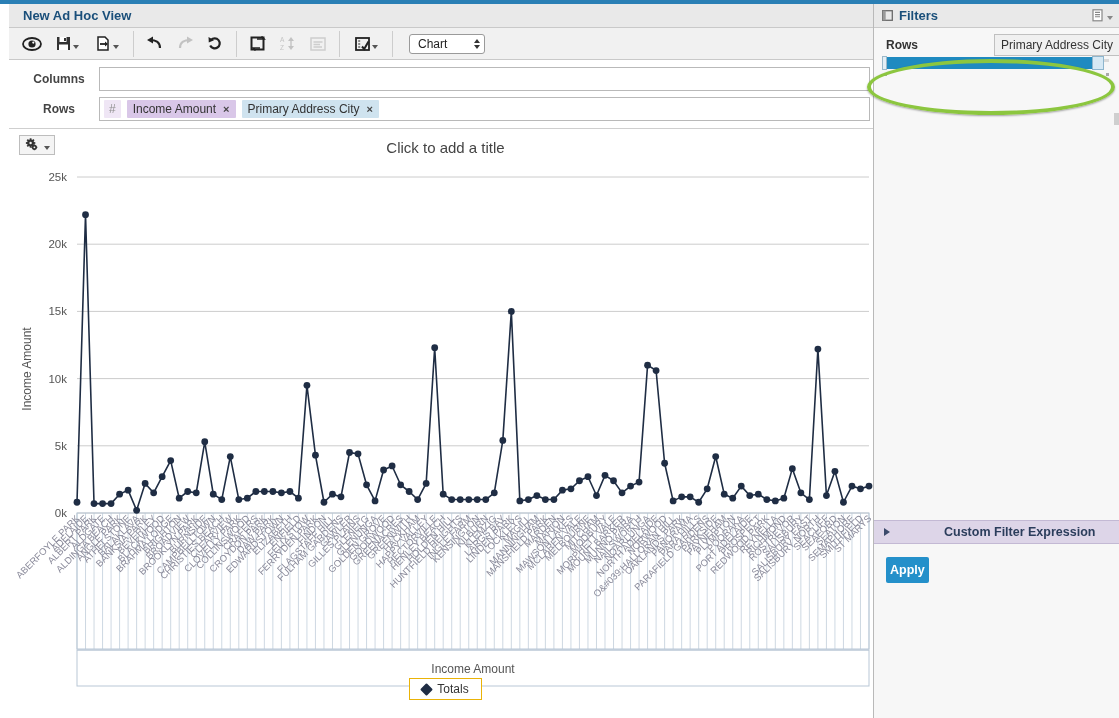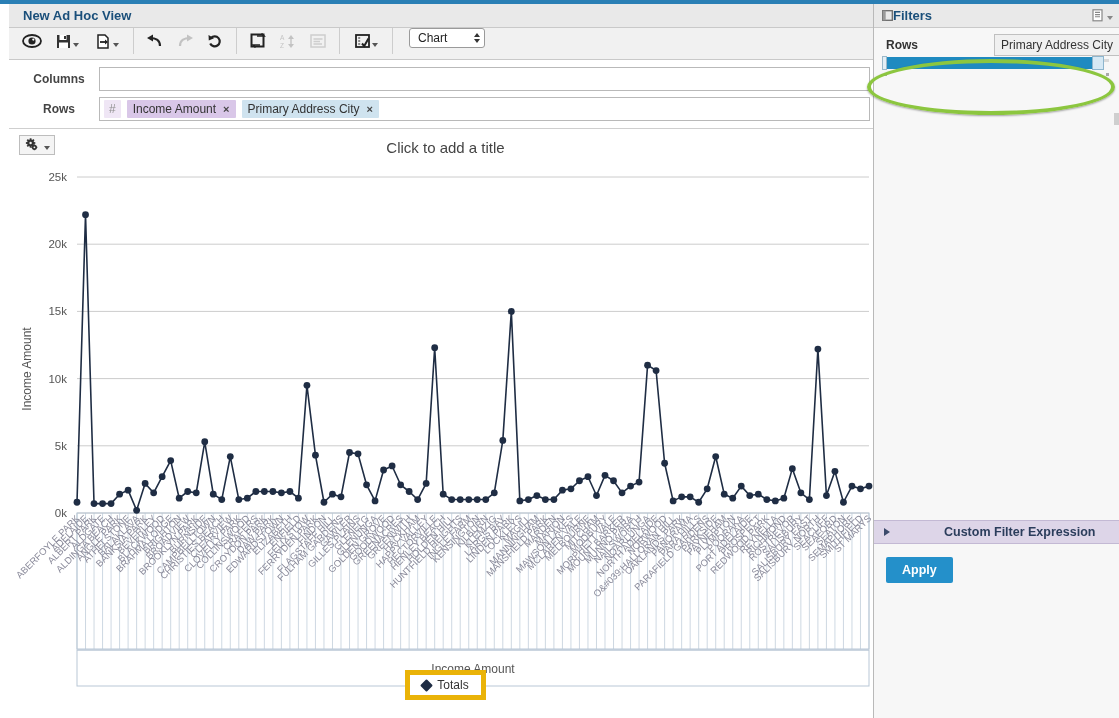--- a/index.html
+++ b/index.html
@@ -34,21 +34,21 @@
     padding-left: 14px;
   }
   .titlebar .view-title {
     font-weight: bold; font-size: 13px; color: #1a4f7a;
   }
 
   
   .toolbar {
     height: 32px; background: #f1f1f1;
     border-bottom: 1px solid #c9c9c9;
-    display: flex; align-items: flex-start;
+    display: flex; align-items: center;
     padding-left: 8px;
   }
   .tb-btn {
     width: 30px; height: 26px;
     display: flex; align-items: center; justify-content: center;
     cursor: pointer;
   }
   .tb-btn.wide { width: 40px; }
   .tb-sep {
     width: 1px; height: 26px; background: #cdcdcd; margin: 0 6px;
@@ -142,21 +142,21 @@
     position: absolute; top: 40px; left: 0;
     width: 873px; height: 530px;
   }
 
   
   .legend {
     position: absolute; bottom: 12px; left: 0; width: 873px;
     display: flex; justify-content: center;
   }
   .legend-box {
-    border: 5px solid #eab308; background: #ffffff;
+    border: 1px solid #eab308; background: #ffffff;
     padding: 3px 12px;
     display: flex; align-items: center; gap: 6px;
     font-size: 12px; color: #333;
   }
   .legend-marker {
     width: 9px; height: 9px; background: #1f2d44;
     transform: rotate(45deg);
     border-radius: 1px;
   }
 
@@ -168,21 +168,21 @@
     border-left: 1px solid #b9b9b9;
   }
   .filters-header {
     height: 24px; background: #e9e9e9;
     border-bottom: 1px solid #c9c9c9;
     display: flex; align-items: center;
     padding: 0 6px 0 8px;
   }
   .filters-header .ftitle {
     font-weight: bold; font-size: 13px; color: #1a4f7a;
-    margin-left: 0;
+    margin-left: 6px;
   }
   .filters-header .spacer { flex: 1; }
   .panel-icon { cursor: pointer; display: flex; align-items: center; }
 
   .data-level {
     padding: 8px 0 6px 12px;
     font-size: 13px; color: #333;
     border-bottom: 1px solid #e2e2e2;
     background: #f7f7f7;
   }
@@ -255,21 +255,21 @@
     margin-right: 7px;
   }
   .cf-text { font-weight: bold; font-size: 12.5px; color: #2b3d5c; margin-left: 47px; }
 
   .apply-wrap {
     position: absolute; bottom: 5px; left: 12px;
   }
   .apply-btn {
     background: #2490ca; color: #ffffff;
     border: none; border-radius: 2px;
-    padding: 6px 16px;
+    padding: 6px 4px;
     font-weight: bold; font-size: 12.5px;
     font-family: "Liberation Sans", sans-serif;
     cursor: pointer;
   }
 
   
   .right-edge-scroll {
     position: absolute; top: 85px; right: 0; width: 5px; height: 12px;
     background: #cfcfcf;
   }

